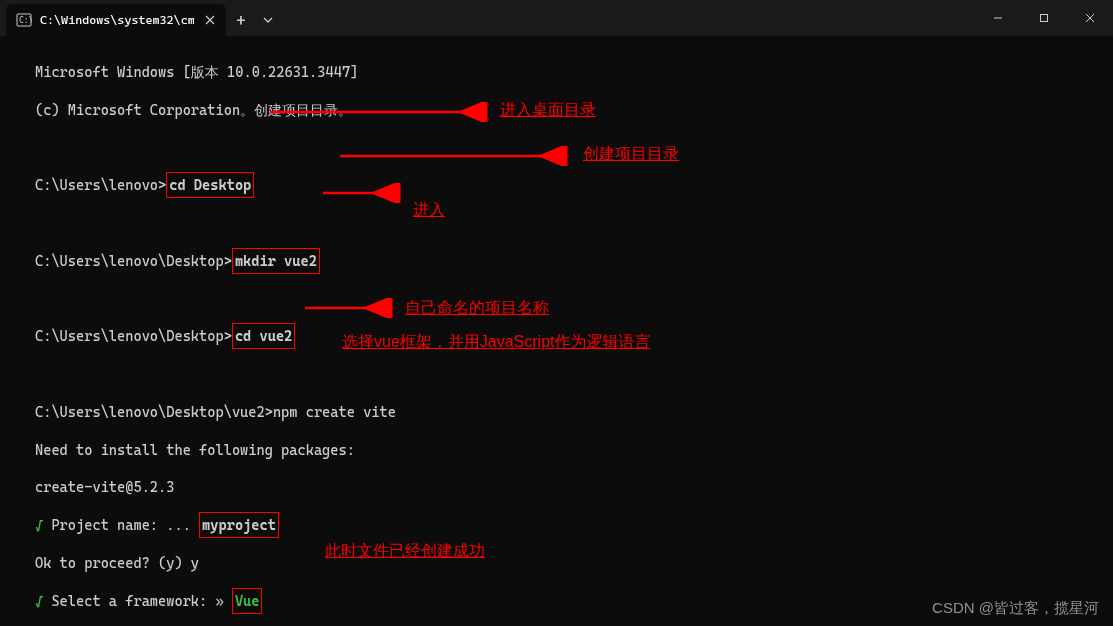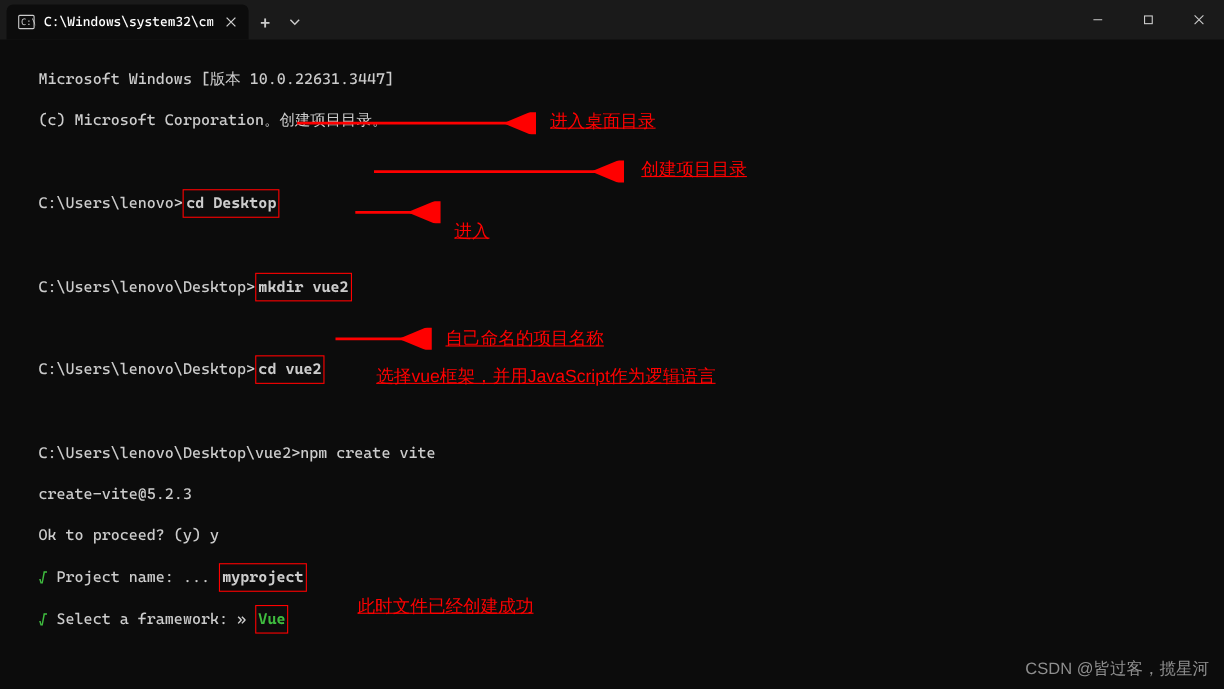--- a/index.html
+++ b/index.html
@@ -188,23 +188,24 @@
 <div class="line"><span>Microsoft Windows [版本 10.0.22631.3447]</span></div>
 <div class="line"><span>(c) Microsoft Corporation。创建项目目录。</span></div>
 <div class="line">&nbsp;</div>
 <div class="line"><span>C:\Users\lenovo&gt;</span><span class="red-box">cd Desktop</span></div>
 <div class="line">&nbsp;</div>
 <div class="line"><span>C:\Users\lenovo\Desktop&gt;</span><span class="red-box">mkdir vue2</span></div>
 <div class="line">&nbsp;</div>
 <div class="line"><span>C:\Users\lenovo\Desktop&gt;</span><span class="red-box">cd vue2</span></div>
 <div class="line">&nbsp;</div>
 <div class="line"><span>C:\Users\lenovo\Desktop\vue2&gt;</span><span>npm create vite</span></div>
+<div class="line"><span>Need to install the following packages:</span></div>
 <div class="line"><span>create-vite@5.2.3</span></div>
+<div class="line"><span class="green">√</span><span> Project name: ... </span><span class="red-box">myproject</span></div>
 <div class="line"><span>Ok to proceed? (y) y</span></div>
-<div class="line"><span class="green">√</span><span> Project name: ... </span><span class="red-box">myproject</span></div>
 <div class="line"><span class="green">√</span><span> Select a framework: » </span><span class="red-box"><span class="green">Vue</span></span></div>
 
 
 
 
 
 
 
 
 

